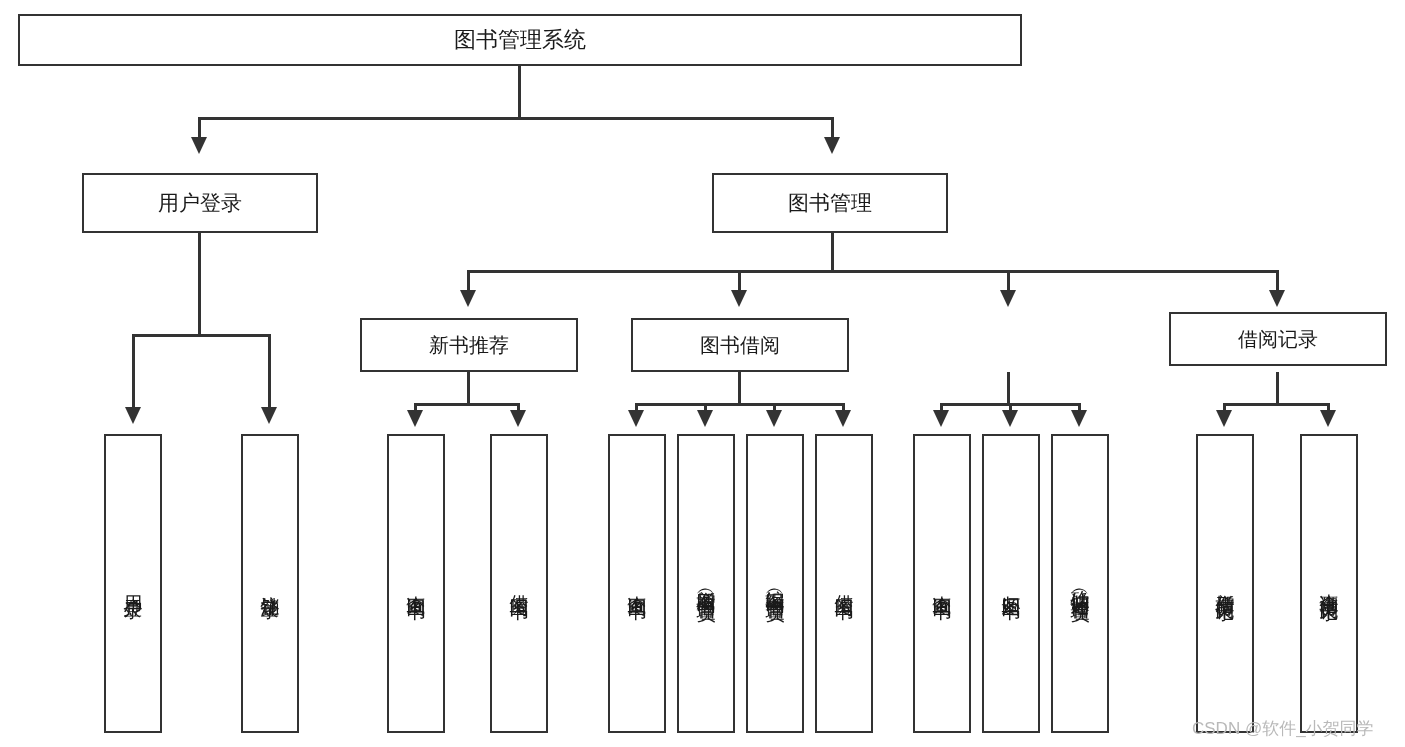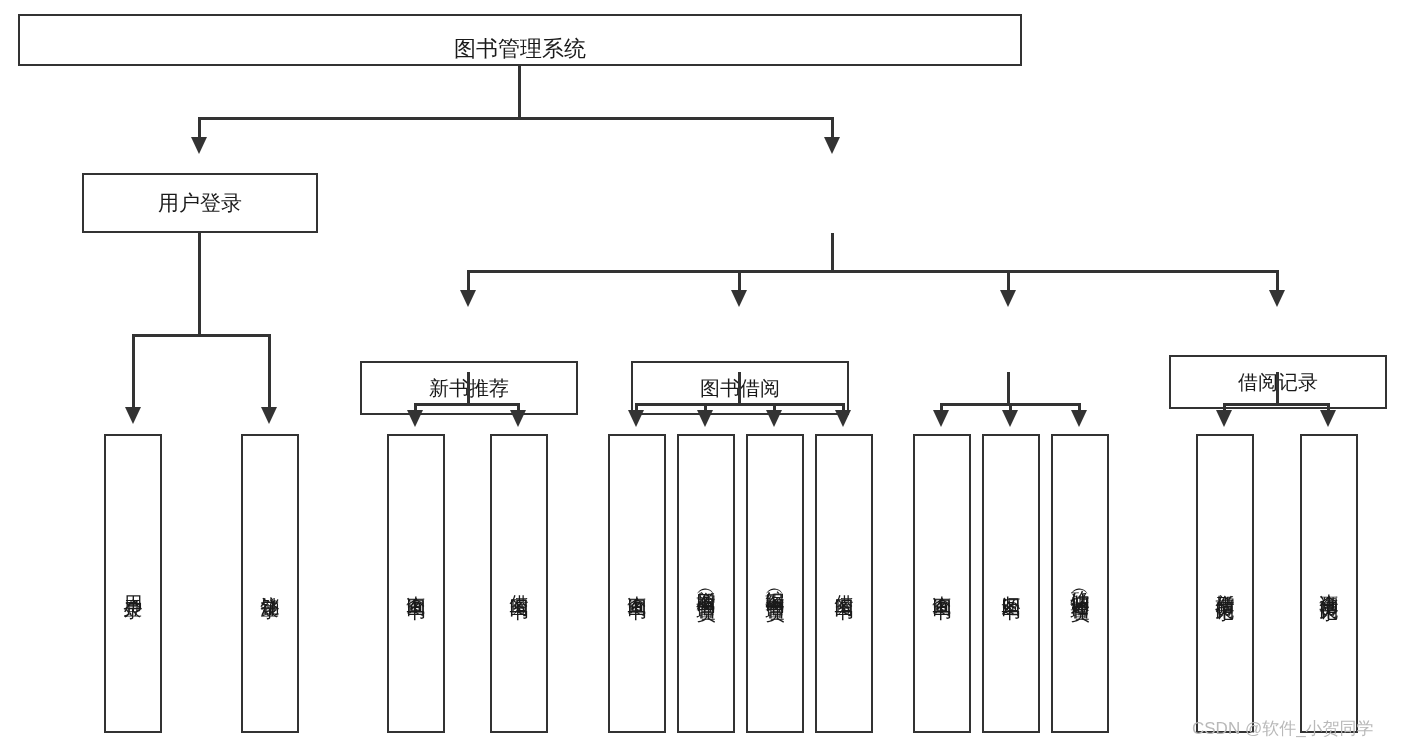--- a/index.html
+++ b/index.html
@@ -35,23 +35,23 @@
     writing-mode: vertical-rl;
     text-orientation: upright;
     letter-spacing: 2px;
     line-height: 1.05;
   }
   .node-label {
     display: block;
     white-space: pre-line;
   }
   
-  #n-root   { font-size: 22px; align-items: flex-end; }
+  #n-root   { font-size: 22px; }
   .lvl1     { font-size: 21px; }
-  .lvl2     { font-size: 20px; margin-top: 43px; }
+  .lvl2     { font-size: 20px; }
   .leaf     { font-size: 19px; }
 
   .conn {
     position: absolute;
     background: #333333;
   }
   .conn.v { width: 3px; }
   .conn.h { height: 3px; }
 
   .arrow {
@@ -87,20 +87,23 @@
   <div class="conn v" style="left:198px; top:117px; height:22px;"></div>
   <div class="arrow" style="left:191px; top:137px;"></div>
 
   <div class="conn v" style="left:831px; top:117px; height:22px;"></div>
   <div class="arrow" style="left:824px; top:137px;"></div>
 
   <div class="node horiz lvl1" style="left:82px; top:173px; width:236px; height:60px;">
     <span class="node-label">用户登录</span>
   </div>
 
+  <div class="node horiz lvl1" style="left:712px; top:173px; width:236px; height:60px;">
+    <span class="node-label">图书管理</span>
+  </div>
 
   <div class="conn v" style="left:198px; top:233px; height:103px;"></div>
   <div class="conn h" style="left:132px; top:334px; width:138px;"></div>
   <div class="conn v" style="left:132px; top:334px; height:75px;"></div>
   <div class="arrow" style="left:125px; top:407px;"></div>
   <div class="conn v" style="left:268px; top:334px; height:75px;"></div>
   <div class="arrow" style="left:261px; top:407px;"></div>
 
   <div class="conn v" style="left:831px; top:233px; height:39px;"></div>
   <div class="conn h" style="left:467px; top:270px; width:812px;"></div>

